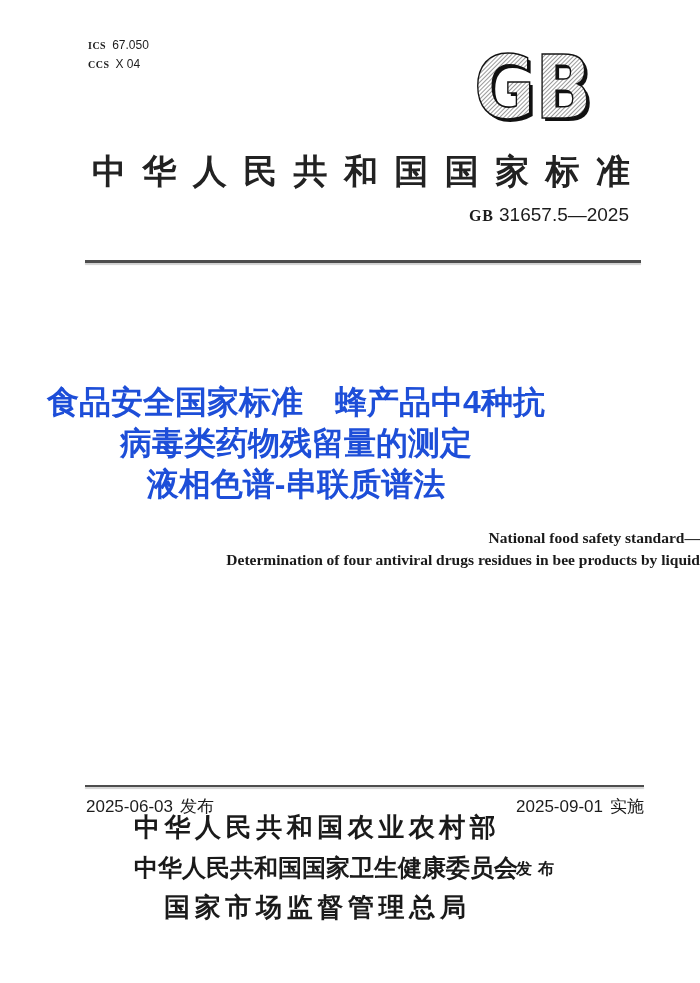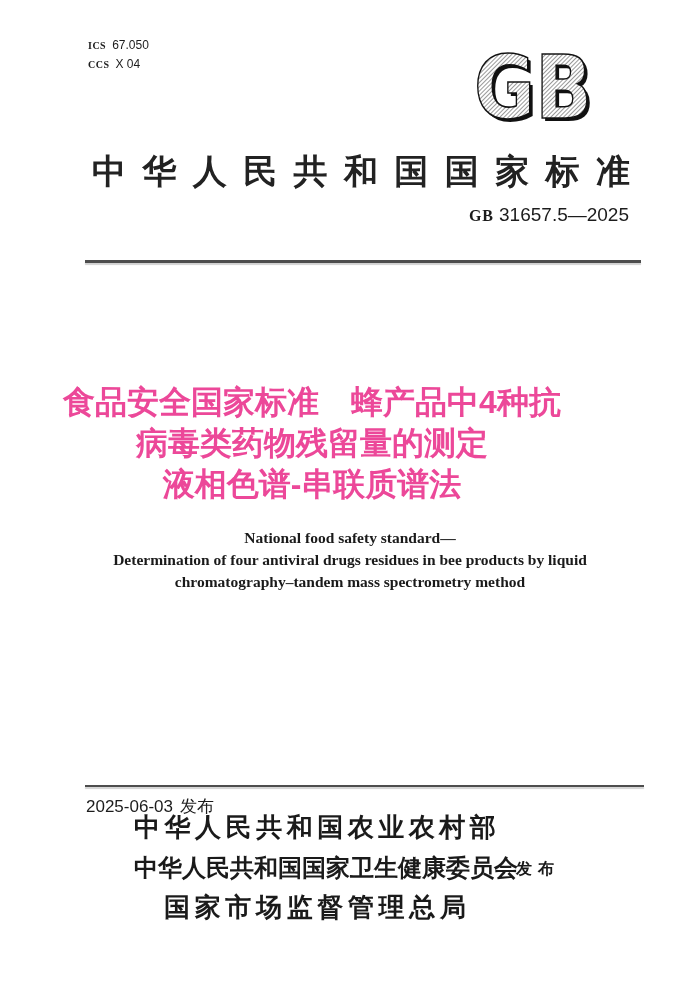--- a/index.html
+++ b/index.html
@@ -42,29 +42,29 @@
   }
   .std-no-number { font-size: 19px; margin-left: 5px; margin-top: 24px; }
 
   
   .rule { position: absolute; background: #4d4d4d; box-shadow: 0 2px 1px rgba(0,0,0,0.18); }
   .rule-top { left: 85px; top: 260px; width: 556px; height: 3px; }
   .rule-dates { left: 85px; top: 785px; width: 559px; height: 2px; }
 
   
   .zh-title {
-    position: absolute; left: 16px; top: 382px; width: 592px;
+    position: absolute; left: 0; top: 382px; width: 592px;
     text-align: center; font-size: 32px; font-weight: bold;
-    line-height: 41px; color: #ec4899;
+    line-height: 41px; color: #1d4ed8;
   }
 
   
   .en-title {
     position: absolute; left: 0; top: 527px; width: 700px;
-    text-align: center; font-family: "Liberation Serif", serif;
+    text-align: right; font-family: "Liberation Serif", serif;
     font-weight: bold; font-size: 15.5px; line-height: 22px; color: #1a1a1a;
   }
 
   
   .dates {
     position: absolute; left: 86px; top: 755px; width: 558px;
     display: flex; justify-content: space-between;
     font-size: 17px; white-space: nowrap; margin-top: 40px;
   }
   .date-label { margin-left: 7px; }
@@ -131,26 +131,28 @@
 
   <div class="zh-title">
     <div>食品安全国家标准　蜂产品中4种抗</div>
     <div>病毒类药物残留量的测定</div>
     <div>液相色谱-串联质谱法</div>
   </div>
 
   <div class="en-title">
     <div>National food safety standard—</div>
     <div>Determination of four antiviral drugs residues in bee products by liquid</div>
-    <div>chromatography–tandem mass spectrometry method</div>
   </div>
 
   <div class="dates">
     <div>
       <span>2025-06-03</span><span class="date-label">发布</span>
+    </div>
+    <div>
+      <span>2025-09-01</span><span class="date-label">实施</span>
     </div>
   </div>
 
   <div class="rule rule-dates"></div>
 
   <div class="publishers">
     <div class="pub-line pub-line-1 jchars">
         <span>中</span>
         <span>华</span>
         <span>人</span>

